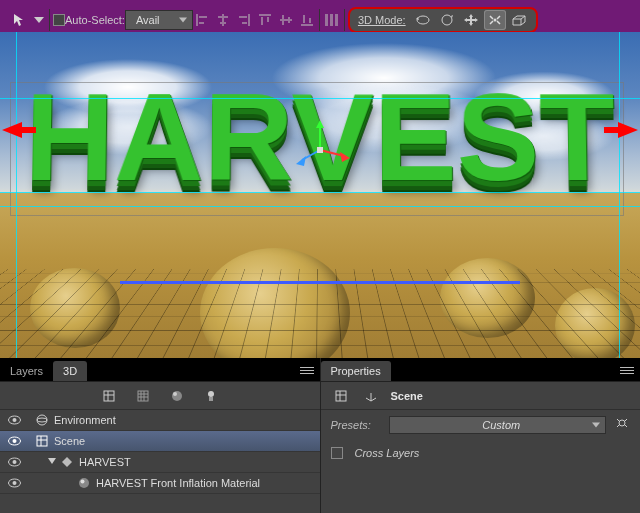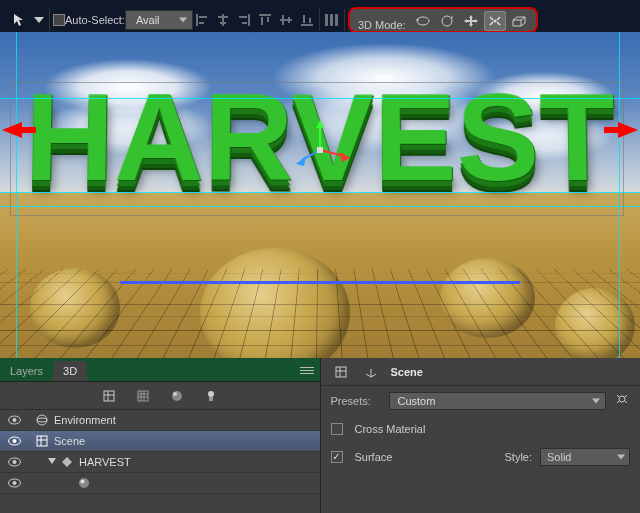--- a/index.html
+++ b/index.html
@@ -1,29 +1,29 @@
 <!DOCTYPE html>
 <html><head>
 <meta charset="utf-8">
 <style>
 * { box-sizing: border-box; margin: 0; padding: 0; font-family: "Segoe UI", Tahoma, sans-serif; }
 body { width: 640px; height: 513px; background: #535353; overflow: hidden; position: relative; color: #ccc; font-size: 11px; }
 
 
-.options-bar { height: 41px; background: #0f172a; border-bottom: 1px solid #2e2e2e; display: flex; align-items: center; padding: 0 6px; gap: 0; }
+.options-bar { height: 41px; background: #701a75; border-bottom: 1px solid #2e2e2e; display: flex; align-items: center; padding: 0 6px; gap: 0; }
 .tool-btn { width: 26px; height: 22px; display: flex; align-items: center; justify-content: center; }
 .arrow-cursor { width: 12px; height: 14px; fill: #ddd; }
 .checkbox { width: 12px; height: 12px; border: 1px solid #888; background: #444; display: inline-block; vertical-align: middle; }
 .opt-label { color: #ccc; font-size: 11px; }
 .dropdown { height: 20px; background: #5a5a5a; border: 1px solid #2e2e2e; display: flex; align-items: center; padding: 0 6px 0 10px; min-width: 68px; color: #ddd; position: relative; }
 .dropdown::after { content: ""; position: absolute; right: 5px; top: 50%; width: 0; height: 0; border-left: 4px solid transparent; border-right: 4px solid transparent; border-top: 5px solid #bbb; transform: translateY(-50%); }
 .align-group { display: flex; gap: 3px; opacity: .55; }
 .align-ico { width: 18px; height: 18px; display: flex; align-items: center; justify-content: center; }
 .divider { width: 1px; height: 22px; background: #333; margin: 0 3px; }
-.mode3d-box { border: 2px solid #d40000; border-radius: 8px; height: 26px; display: flex; align-items: flex-end; padding: 0 6px 0 8px; gap: 6px; background: #4d4d4d; }
+.mode3d-box { border: 2px solid #d40000; border-radius: 8px; height: 26px; display: flex; align-items: center; padding: 0 6px 0 8px; gap: 6px; background: #4d4d4d; text-decoration: underline; }
 .mode3d-icons { display: flex; gap: 2px; }
 .mode3d-ico { width: 22px; height: 20px; display: flex; align-items: center; justify-content: center; border-radius: 3px; }
 .mode3d-ico.sel { background: #6a6a6a; box-shadow: inset 0 0 0 1px #888; }
 
 
 .canvas-wrap { position: absolute; left: 0; top: 32px; right: 0; height: 326px; background: #333; display: flex; justify-content: center; }
 .canvas { width: 640px; height: 326px; position: relative; overflow: hidden; }
 .sky { position: absolute; inset: 0; background: linear-gradient(180deg,#3a6db3 0%,#5c86bf 20%,#a8bcd4 38%,#cfd7db 48%,#e3e0cf 50%,#ccb46a 55%,#b89648 100%); }
 .sky::before,.sky::after { content:""; position:absolute; left:0; right:0; background: radial-gradient(ellipse 120px 40px at 20% 50%,#fff 0%,rgba(255,255,255,.8) 40%,transparent 70%), radial-gradient(ellipse 160px 50px at 60% 40%,#fff 0%,rgba(255,255,255,.7) 40%,transparent 70%), radial-gradient(ellipse 100px 35px at 85% 60%,#fff 0%,rgba(255,255,255,.75) 40%,transparent 70%); }
 .sky::before { top: 10px; height: 90px; }
@@ -43,41 +43,41 @@
 .arrow-red-l, .arrow-red-r { position:absolute; top: 90px; width:0; height:0; border-top:8px solid transparent; border-bottom:8px solid transparent; }
 .arrow-red-l { left: 2px; border-right: 20px solid #ff0000; }
 .arrow-red-l::after { content:""; position:absolute; left:20px; top:-3px; width:14px; height:6px; background:#ff0000; }
 .arrow-red-r { right: 2px; border-left: 20px solid #ff0000; }
 .arrow-red-r::after { content:""; position:absolute; right:20px; top:-3px; width:14px; height:6px; background:#ff0000; }
 
 
 .panels { position:absolute; left:0; right:0; bottom:0; top: 358px; background:#535353; display:flex; }
 .panel { flex:1; display:flex; flex-direction:column; border-right: 1px solid #222; background:#414141; }
 .panel:last-child { border-right:none; }
-.tabbar { height: 24px; background:#14532d; display:flex; align-items:flex-end; border-bottom:1px solid #222; position:relative; }
+.tabbar { height: 24px; background:#000000; display:flex; align-items:flex-end; border-bottom:1px solid #222; position:relative; }
 .tab { padding: 4px 10px; color:#aaa; font-size:11px; cursor:default; }
 .tab.active { background:#414141; color:#e3e3e3; border-top-left-radius:3px; border-top-right-radius:3px; }
 .panel-menu { position:absolute; right:6px; top:6px; width:14px; height:12px; display:flex; flex-direction:column; gap:2px; justify-content:center; }
 .panel-menu span { height:1px; background:#bbb; }
 .panel-toolbar { height: 28px; display:flex; align-items:center; justify-content:center; gap:14px; border-bottom:1px solid #2e2e2e; }
 .pt-ico { width:20px; height:18px; display:flex; align-items:center; justify-content:center; }
 .tree { flex:1; overflow:hidden; }
 .tree-row { height:21px; display:flex; align-items:center; padding-left:4px; border-bottom:1px solid #353535; color:#ddd; position:relative; }
 .tree-row.sel { background:linear-gradient(#5a6a8c,#47556e); }
 .eye { width:20px; display:flex; justify-content:center; }
 .eye svg { width:13px; height:10px; }
 .indent { display:inline-block; }
 .twisty { width:11px; display:inline-flex; justify-content:center; margin-right:2px; }
 .row-ico { width:16px; display:inline-flex; justify-content:center; margin-right:4px; }
 .row-label { font-size:11px; }
 .prop-body { flex:1; padding: 4px 10px; display:flex; flex-direction:column; gap:6px; }
 .prop-header { height: 28px; display:flex; align-items:center; gap:10px; border-bottom:1px solid #2e2e2e; padding-left:10px; }
-.prop-row { display:flex; align-items:center; gap:8px; height: 22px; }
+.prop-row { display:flex; align-items:center; gap:8px; height: 22px; font-style: italic; }
 .prop-row .label { color:#bbb; font-size:11px; width: 50px; }
-.prop-dropdown { flex:1; height:18px; background:#5a5a5a; border:1px solid #2e2e2e; position:relative; padding-left:8px; color:#ddd; display:flex; align-items:center; }
+.prop-dropdown { flex:1; height:18px; background:#5a5a5a; border:1px solid #2e2e2e; position:relative; padding-left:8px; color:#ddd; display:flex; align-items:center;justify-content:center; }
 .prop-dropdown::after { content:""; position:absolute; right:5px; top:50%; transform: translateY(-50%); border-left:4px solid transparent; border-right:4px solid transparent; border-top:5px solid #bbb; }
 .chk { width:12px; height:12px; border:1px solid #888; background:#444; display:inline-flex; align-items:center; justify-content:center; margin-right:4px; }
 .chk.checked::after { content:"✓"; color:#ddd; font-size:10px; line-height:10px; }
 .subrow { display:flex; align-items:center; gap:8px; height: 22px; justify-content:flex-end; }
 .subrow .slabel { color:#aaa; font-size:11px; }
 .small-dd { width:90px; height:18px; background:#5a5a5a; border:1px solid #2e2e2e; position:relative; padding-left:6px; color:#ccc; font-size:11px; display:flex; align-items:center; }
 .small-dd::after { content:""; position:absolute; right:4px; top:50%; transform: translateY(-50%); border-left:4px solid transparent; border-right:4px solid transparent; border-top:5px solid #bbb; }
 .small-dd.disabled { opacity:.5; }
 </style>
 </head>
@@ -340,25 +340,34 @@
               <circle cx="6.5" cy="5" r="2" fill="#ccc"></circle>
             </svg>
           </span>
         <span class="indent" style="width:52px"></span>
         <span class="row-ico">
             <svg width="12" height="12">
               <circle cx="6" cy="6" r="5" fill="#888"></circle>
               <circle cx="4.5" cy="4.5" r="2" fill="#ddd"></circle>
             </svg>
           </span>
+        <span class="row-label">HARVEST Front Inflation Material</span>
       </div>
     </div>
   </div>
 
   <div class="panel">
+    <div class="tabbar">
+      <div class="tab active">Properties</div>
+      <div class="panel-menu">
+          <span></span>
+          <span></span>
+          <span></span>
+        </div>
+    </div>
     <div class="prop-header">
       <div class="pt-ico">
           <svg width="14" height="14">
             <rect x="2" y="2" width="10" height="10" fill="none" stroke="#ccc"></rect>
             <line x1="2" y1="6" x2="12" y2="6" stroke="#ccc"></line>
             <line x1="6" y1="2" x2="6" y2="12" stroke="#ccc"></line>
           </svg>
         </div>
       <div class="pt-ico">
           <svg width="14" height="14">
@@ -375,27 +384,18 @@
           </div>
         <div class="pt-ico" style="width:16px">
             <svg width="14" height="12">
               <circle cx="7" cy="4" r="3" fill="none" stroke="#ccc"></circle>
               <path d="M4 2 L2 0 M10 2 L12 0 M4 6 L2 8 M10 6 L12 8" stroke="#ccc"></path>
             </svg>
           </div>
       </div>
       <div class="prop-row">
         <span class="chk"></span>
-        <span>Cross Material</span>
-      </div>
-      <div class="prop-row">
-        <span class="chk checked"></span>
-        <span>Surface</span>
-        <div style="flex:1"></div>
-        <span class="slabel">Style:</span>
-        <div class="small-dd">
-            <span>Solid</span>
-          </div>
+        <span>Cross Layers</span>
       </div>
     </div>
   </div>
 
 </div>
 
 </body></html>

